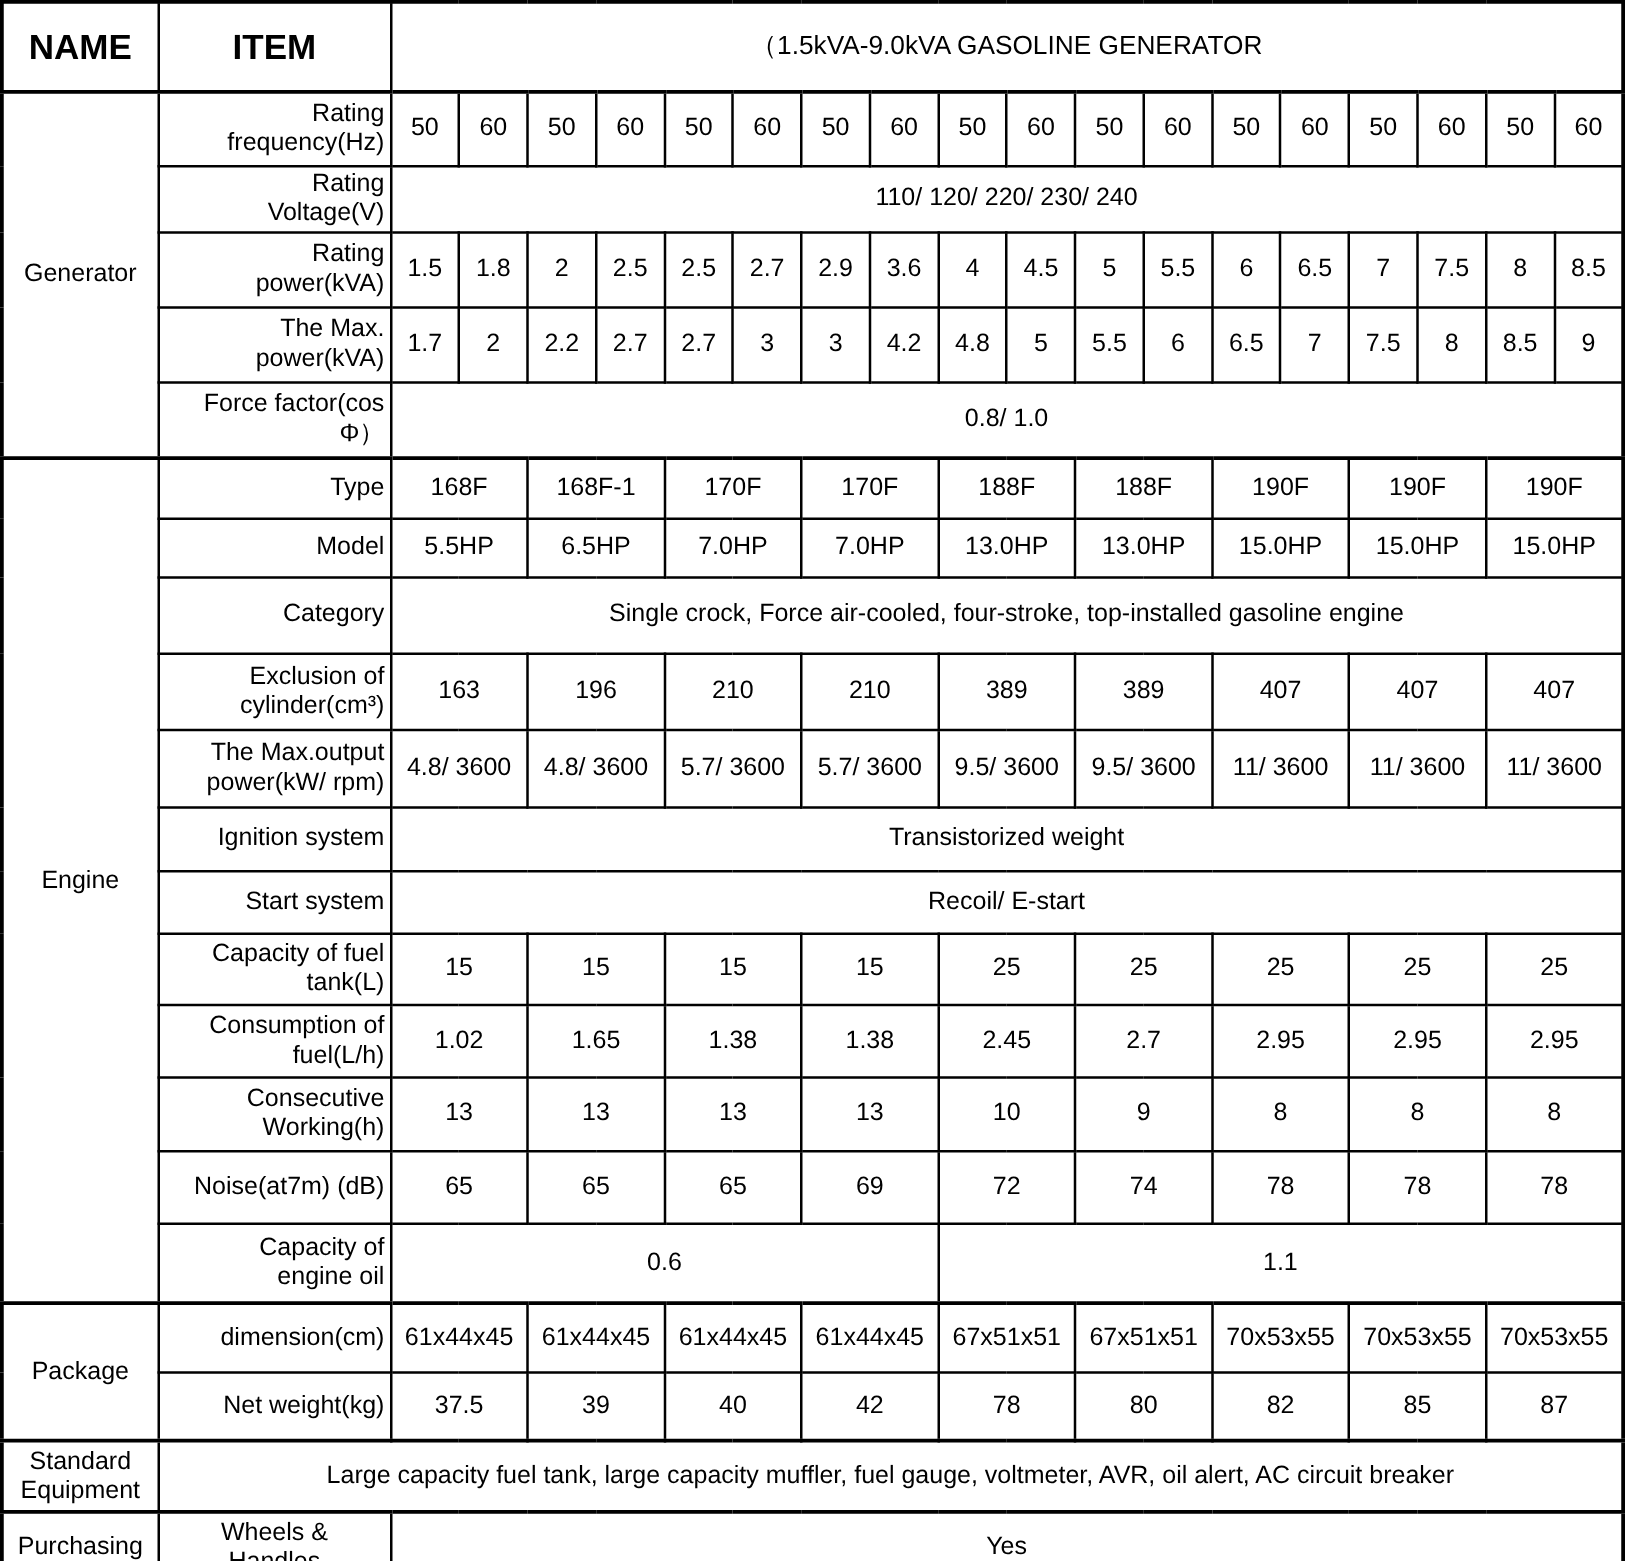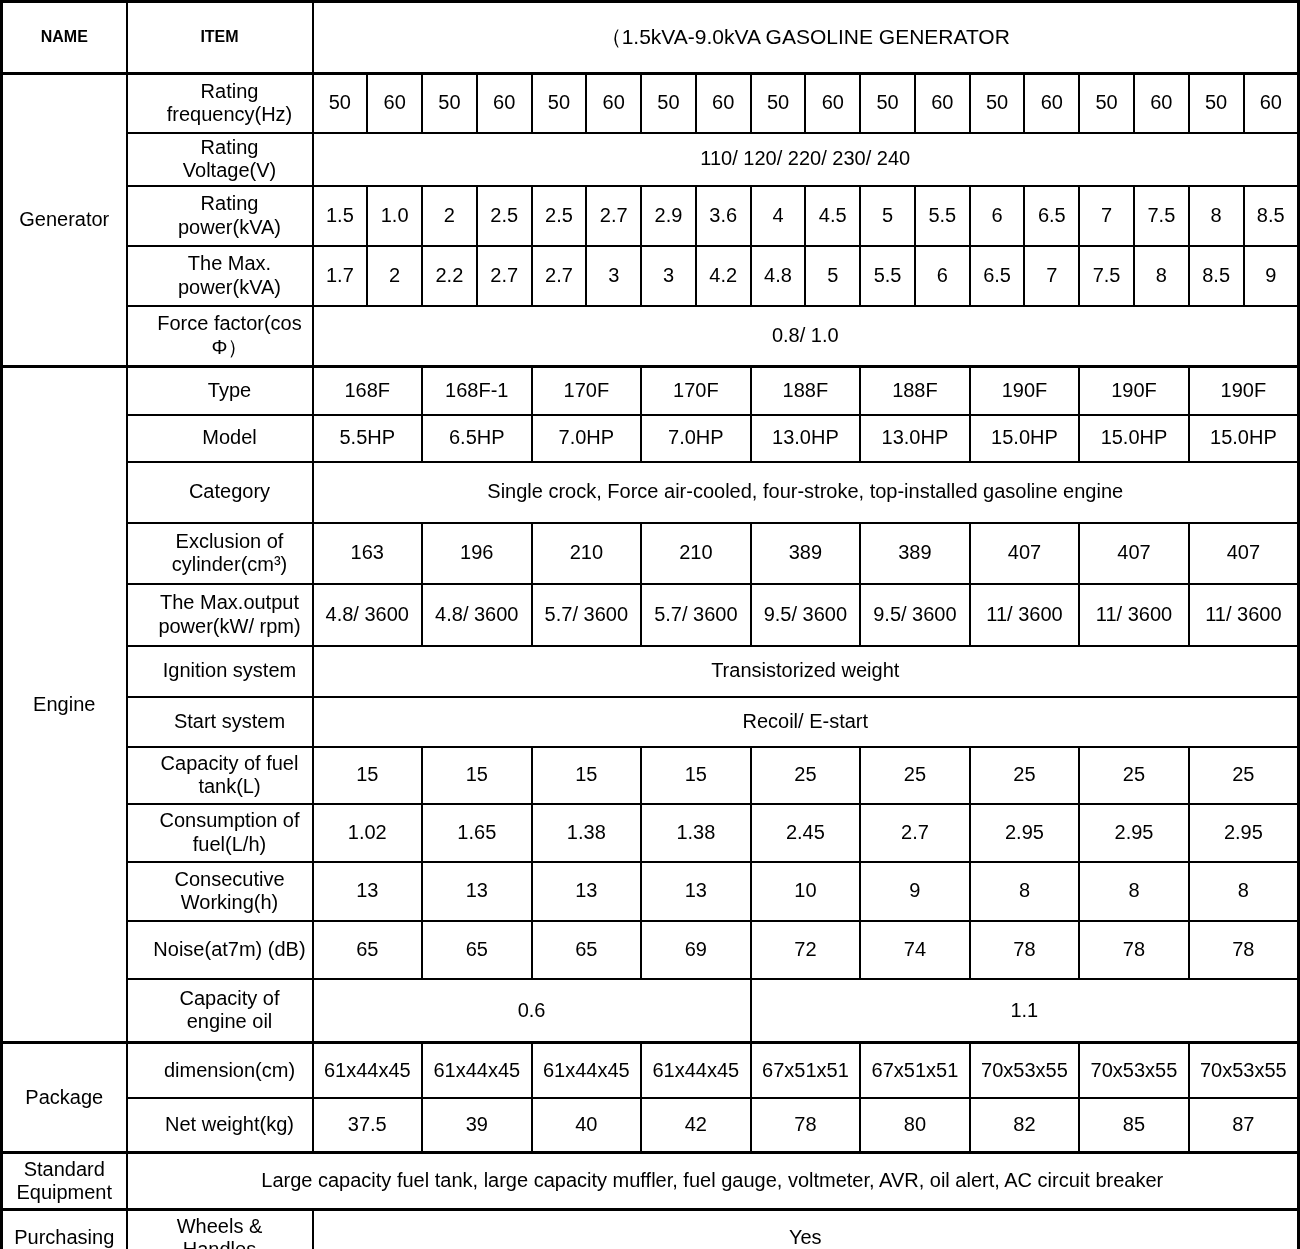--- a/index.html
+++ b/index.html
@@ -19,25 +19,25 @@
   td {
     border: 2px solid #000;
     font-size: 20px;
     text-align: center;
     vertical-align: middle;
     padding: 2px 3px;
     overflow: hidden;
     line-height: 1.18;
   }
   td.label {
-    text-align: center;
+    text-align: right;
     padding-left: 24px;
     padding-right: 4px;
   }
-  td.hdr { font-weight: bold; font-size: 16px; }
+  td.hdr { font-weight: bold; font-size: 28px; }
   td.title { font-weight: normal; font-size: 21px; }
   tr.sec-top td { border-top: 3px solid #000; }
   td.prewrap { white-space: pre-line; }
 </style>
 </head>
 <body>
 
 <table class="spec">
   <colgroup>
     <col style="width:125px">
@@ -74,21 +74,21 @@
     <td>50</td>
         <td>60</td>
   </tr>
   <tr style="height:38px">
     <td class="label">Rating Voltage(V)</td>
     <td colspan="18">110/ 120/ 220/ 230/ 240</td>
   </tr>
   <tr style="height:60px">
     <td class="label">Rating power(kVA)</td>
     <td>1.5</td>
-        <td>1.0</td>
+        <td>1.8</td>
     <td>2</td>
         <td>2.5</td>
     <td>2.5</td>
         <td>2.7</td>
     <td>2.9</td>
         <td>3.6</td>
     <td>4</td>
         <td>4.5</td>
     <td>5</td>
         <td>5.5</td>

